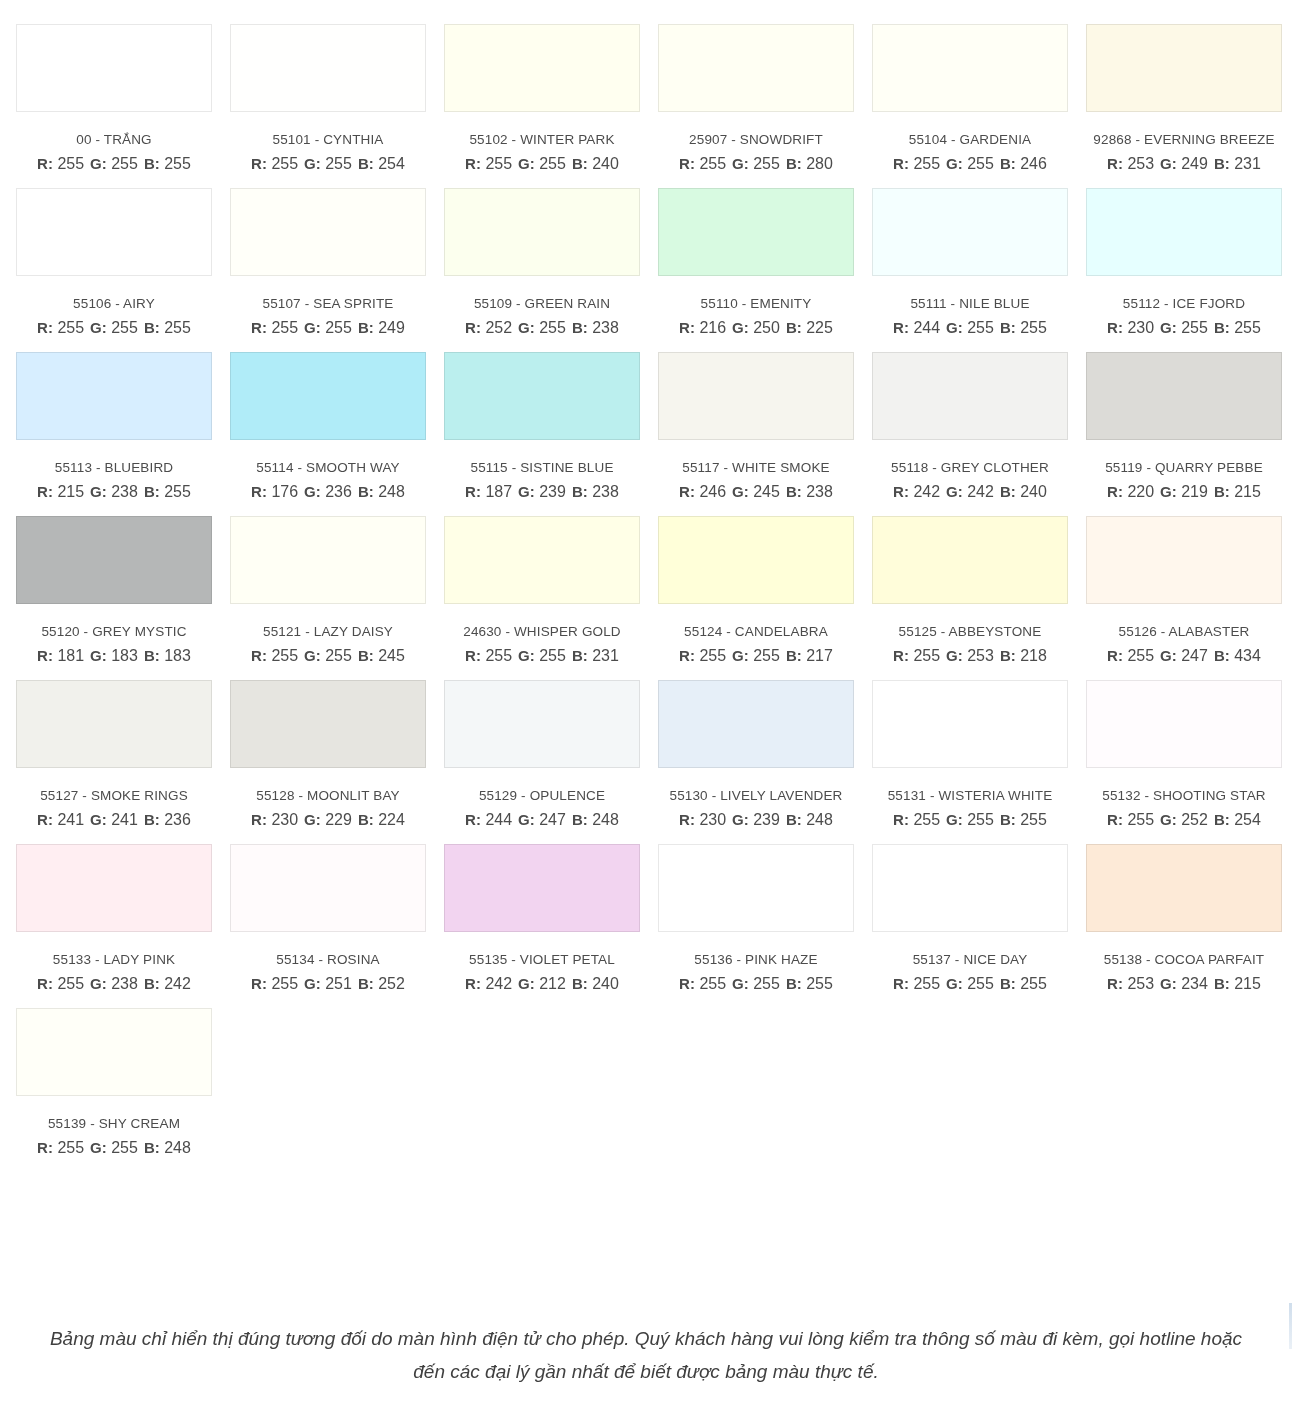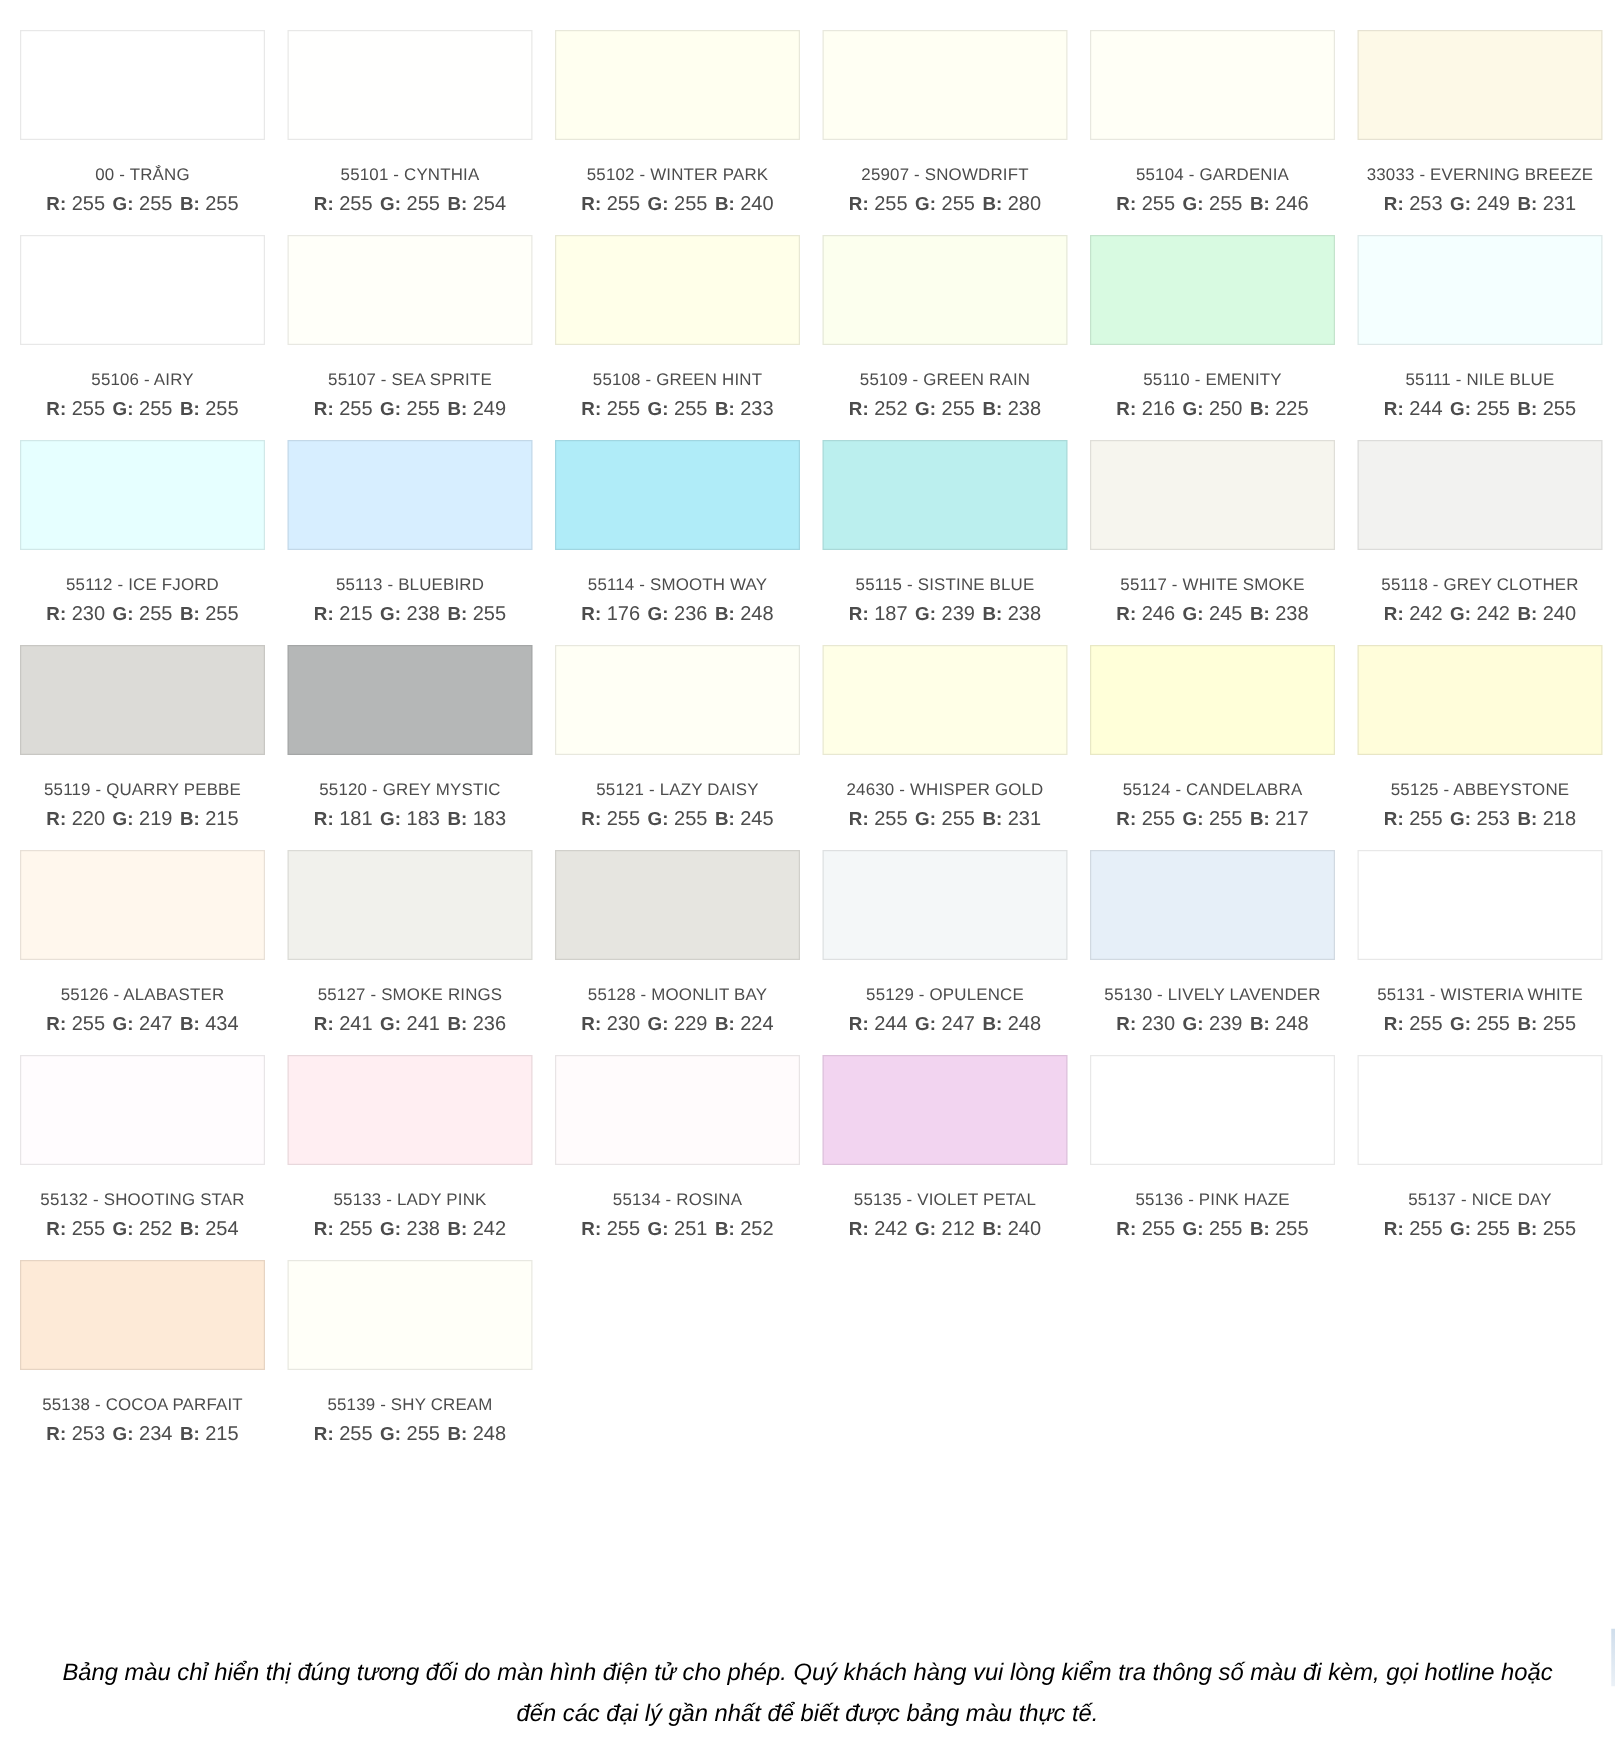--- a/index.html
+++ b/index.html
@@ -68,21 +68,21 @@
 
   #footer-note {
     position: absolute;
     left: 0;
     right: 0;
     top: 1322px;
     text-align: center;
     font-style: italic;
     font-size: 19px;
     line-height: 33px;
-    color: #000000;
+    color: #404040;
     padding: 0 40px;
   }
 
   #right-edge-artifact {
     position: absolute;
     right: 0;
     top: 1303px;
     width: 3px;
     height: 46px;
     background: linear-gradient(to bottom, rgba(120,160,200,0.35), rgba(120,160,200,0.15));
@@ -112,39 +112,34 @@
       <div class="swatch-name">25907 - SNOWDRIFT</div>
       <div class="swatch-rgb"><span class="rgb-seg"><span class="ch">R:</span> <span class="val">255</span></span><span class="rgb-seg"><span class="ch">G:</span> <span class="val">255</span></span><span class="rgb-seg"><span class="ch">B:</span> <span class="val">280</span></span></div>
     </div>
     <div class="swatch-cell">
       <div class="swatch-chip" style="background-color: rgb(255, 255, 246);"></div>
       <div class="swatch-name">55104 - GARDENIA</div>
       <div class="swatch-rgb"><span class="rgb-seg"><span class="ch">R:</span> <span class="val">255</span></span><span class="rgb-seg"><span class="ch">G:</span> <span class="val">255</span></span><span class="rgb-seg"><span class="ch">B:</span> <span class="val">246</span></span></div>
     </div>
     <div class="swatch-cell">
       <div class="swatch-chip" style="background-color: rgb(253, 249, 231);"></div>
-      <div class="swatch-name">33033 - EVERNING BREEZE</div>
+      <div class="swatch-name">92868 - EVERNING BREEZE</div>
       <div class="swatch-rgb"><span class="rgb-seg"><span class="ch">R:</span> <span class="val">253</span></span><span class="rgb-seg"><span class="ch">G:</span> <span class="val">249</span></span><span class="rgb-seg"><span class="ch">B:</span> <span class="val">231</span></span></div>
     </div>
     <div class="swatch-cell">
       <div class="swatch-chip" style="background-color: rgb(255, 255, 255);"></div>
       <div class="swatch-name">55106 - AIRY</div>
       <div class="swatch-rgb"><span class="rgb-seg"><span class="ch">R:</span> <span class="val">255</span></span><span class="rgb-seg"><span class="ch">G:</span> <span class="val">255</span></span><span class="rgb-seg"><span class="ch">B:</span> <span class="val">255</span></span></div>
     </div>
     <div class="swatch-cell">
       <div class="swatch-chip" style="background-color: rgb(255, 255, 249);"></div>
       <div class="swatch-name">55107 - SEA SPRITE</div>
       <div class="swatch-rgb"><span class="rgb-seg"><span class="ch">R:</span> <span class="val">255</span></span><span class="rgb-seg"><span class="ch">G:</span> <span class="val">255</span></span><span class="rgb-seg"><span class="ch">B:</span> <span class="val">249</span></span></div>
     </div>
     <div class="swatch-cell">
-      <div class="swatch-chip" style="background-color: rgb(255, 255, 233);"></div>
-      <div class="swatch-name">55108 - GREEN HINT</div>
-      <div class="swatch-rgb"><span class="rgb-seg"><span class="ch">R:</span> <span class="val">255</span></span><span class="rgb-seg"><span class="ch">G:</span> <span class="val">255</span></span><span class="rgb-seg"><span class="ch">B:</span> <span class="val">233</span></span></div>
-    </div>
-    <div class="swatch-cell">
       <div class="swatch-chip" style="background-color: rgb(252, 255, 238);"></div>
       <div class="swatch-name">55109 - GREEN RAIN</div>
       <div class="swatch-rgb"><span class="rgb-seg"><span class="ch">R:</span> <span class="val">252</span></span><span class="rgb-seg"><span class="ch">G:</span> <span class="val">255</span></span><span class="rgb-seg"><span class="ch">B:</span> <span class="val">238</span></span></div>
     </div>
     <div class="swatch-cell">
       <div class="swatch-chip" style="background-color: rgb(216, 250, 225);"></div>
       <div class="swatch-name">55110 - EMENITY</div>
       <div class="swatch-rgb"><span class="rgb-seg"><span class="ch">R:</span> <span class="val">216</span></span><span class="rgb-seg"><span class="ch">G:</span> <span class="val">250</span></span><span class="rgb-seg"><span class="ch">B:</span> <span class="val">225</span></span></div>
     </div>
     <div class="swatch-cell">

